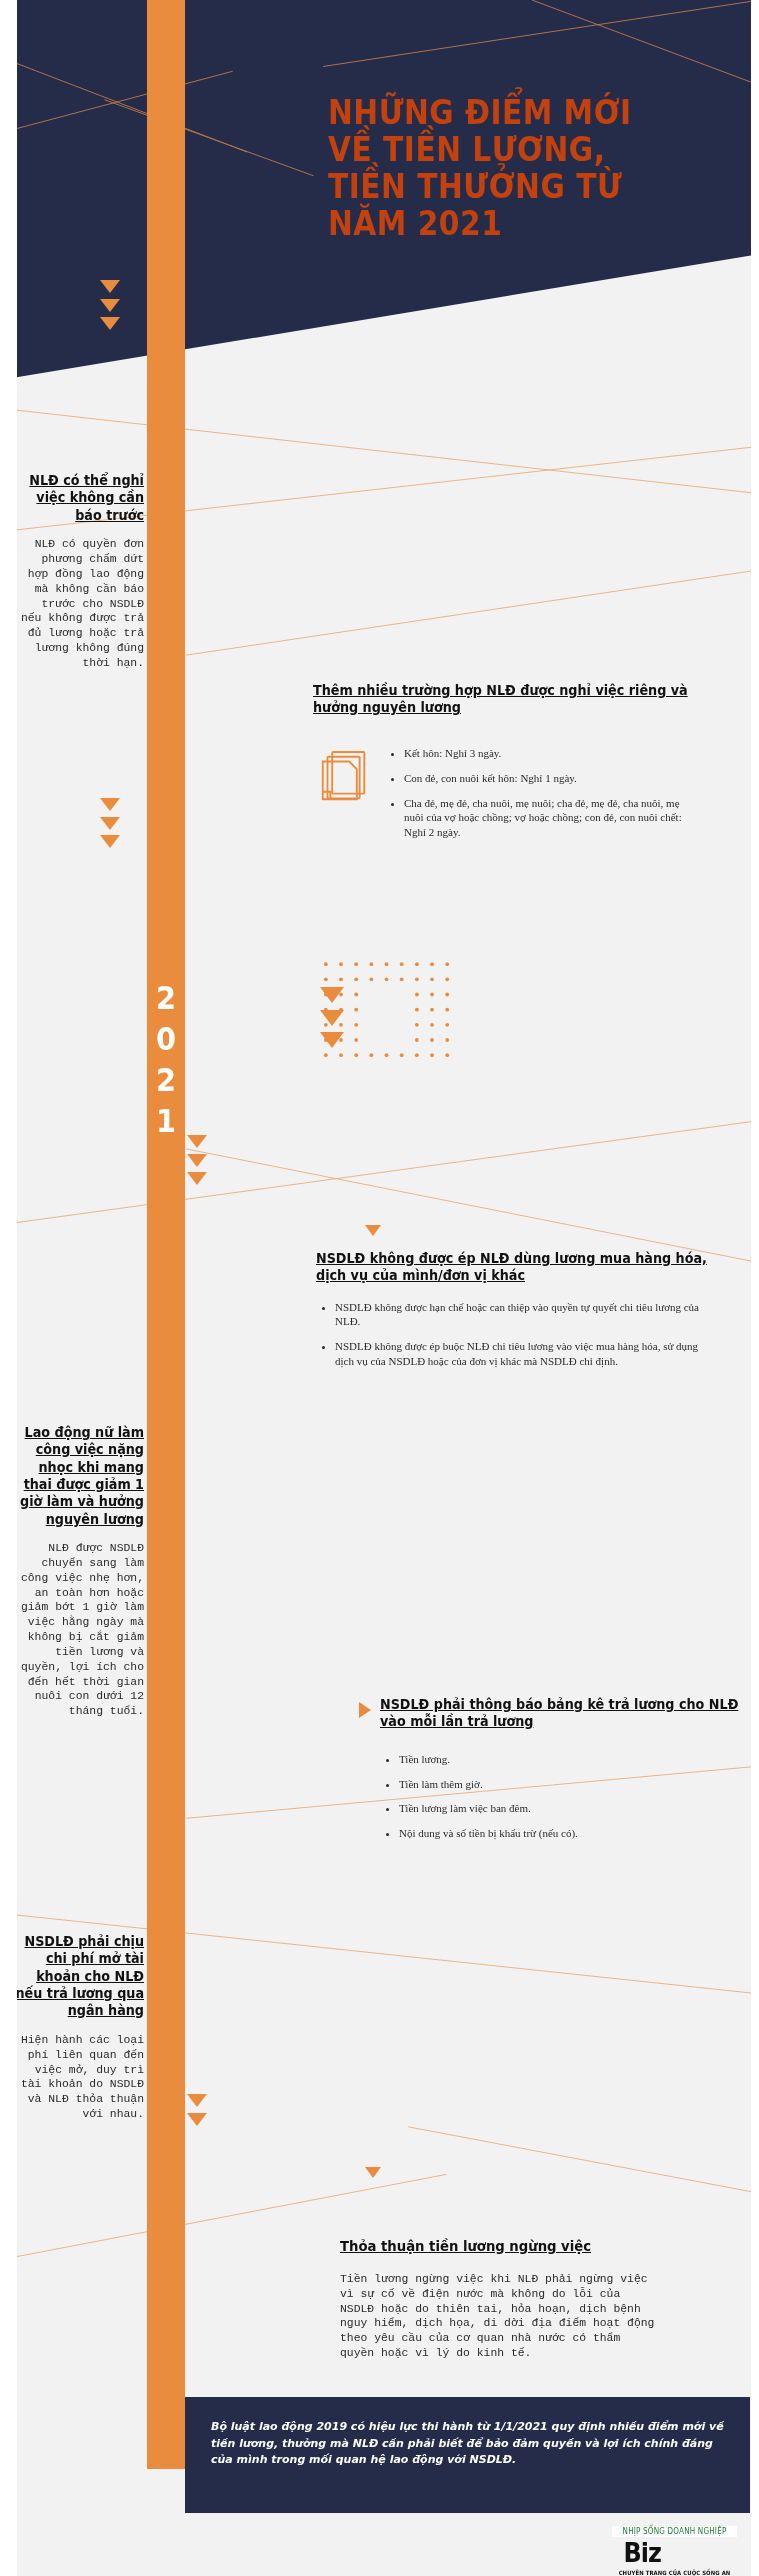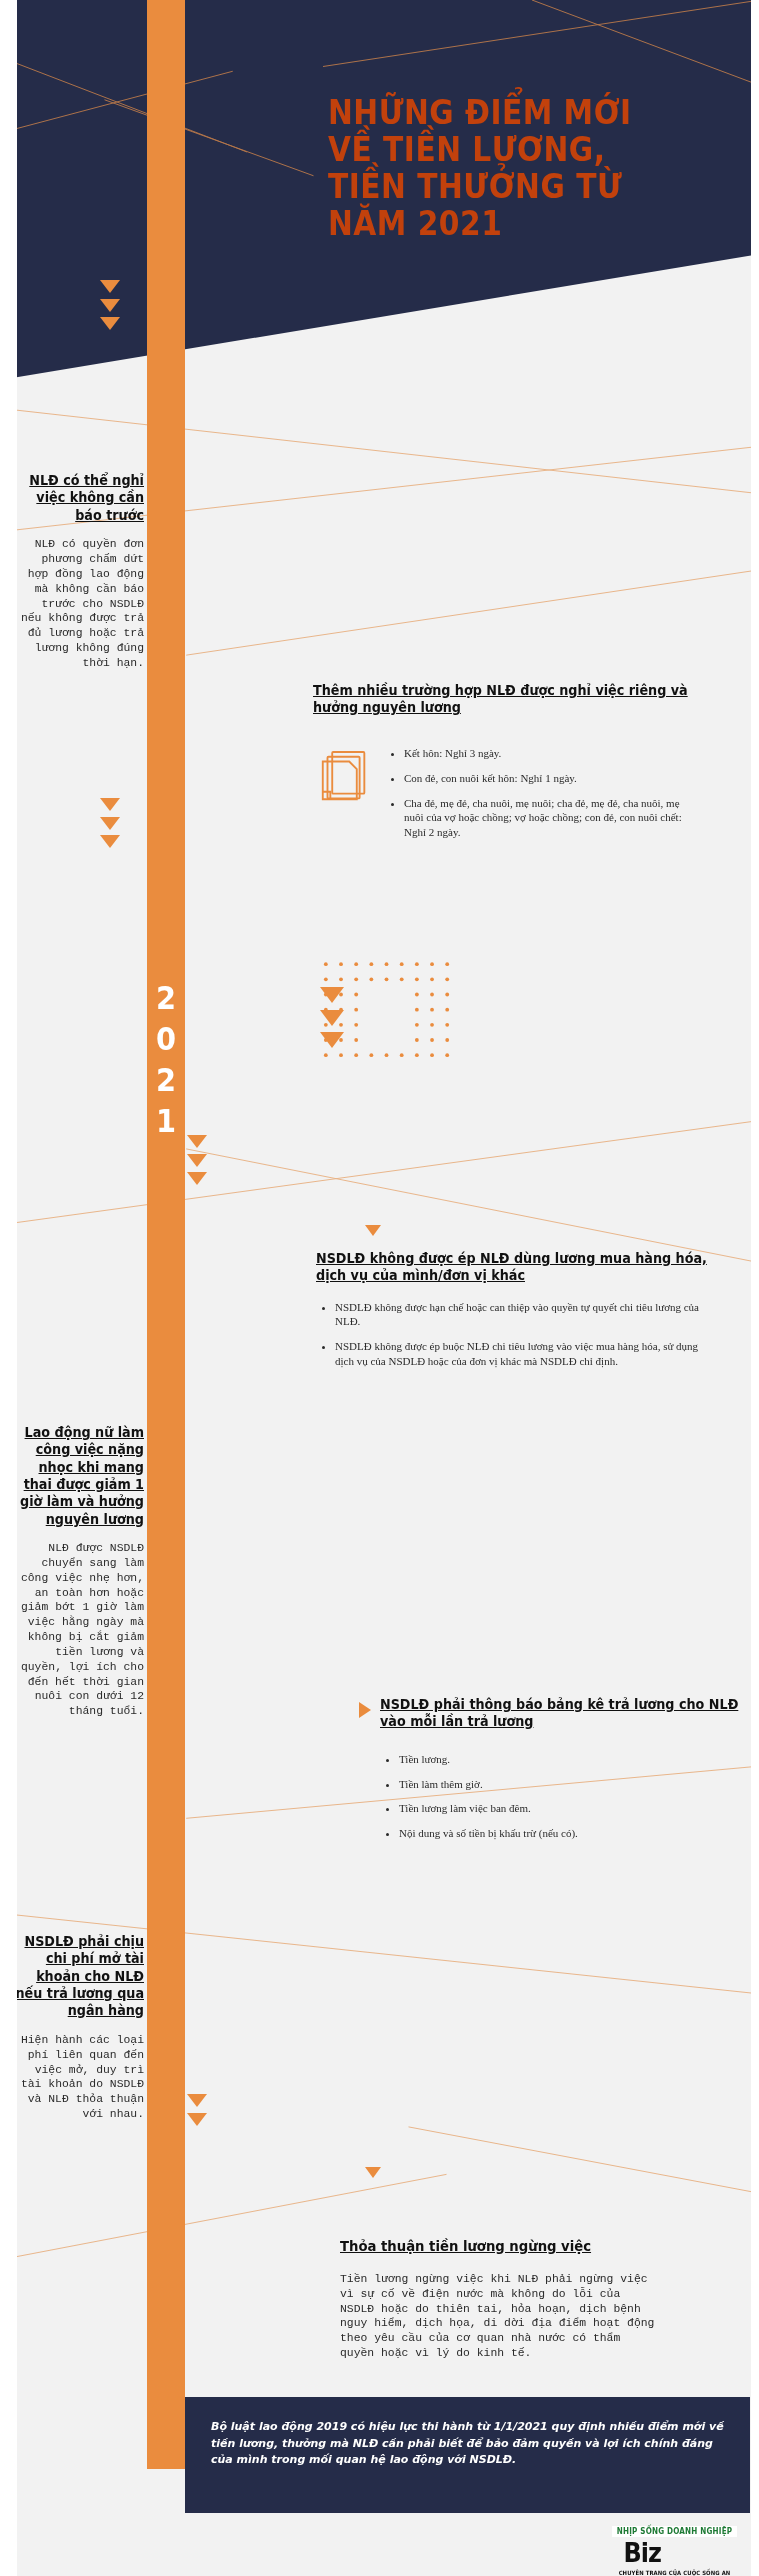--- a/index.html
+++ b/index.html
@@ -146,21 +146,21 @@
     line-height: 1.5;
     font-style: italic;
     font-weight: 600;
     font-family: "DejaVu Sans", sans-serif;
   }
 
   
   .logo { position: absolute; right: 23px; top: 2526px; width: 125px; z-index: 15; text-align: center; }
   .logo-top {
     background: #ffffff; color: #1e7a35;
-    font-size: 8px; font-weight: 700; letter-spacing: 0.2px;
+    font-size: 8px; font-weight: 400; letter-spacing: 0.2px;
     font-family: "DejaVu Sans Condensed", "Liberation Sans", sans-serif;
     padding: 0.9px 0;
   }
   .logo-mid { display: flex; align-items: stretch; justify-content: center; height: 32px; }
   .logo-biz {
     color: #111111; font-size: 26.6px; font-weight: 700; line-height: 32px;
     font-family: "DejaVu Sans Condensed", "Liberation Sans", sans-serif;
     letter-spacing: -0.9px; padding-right: 1.9px;
   }
   .logo-live {

